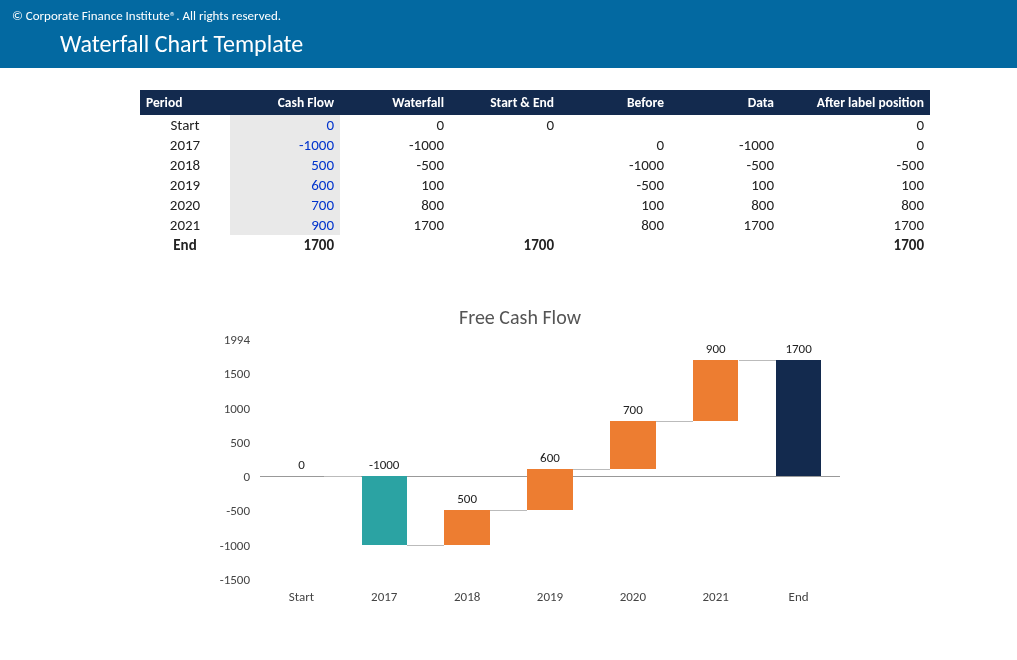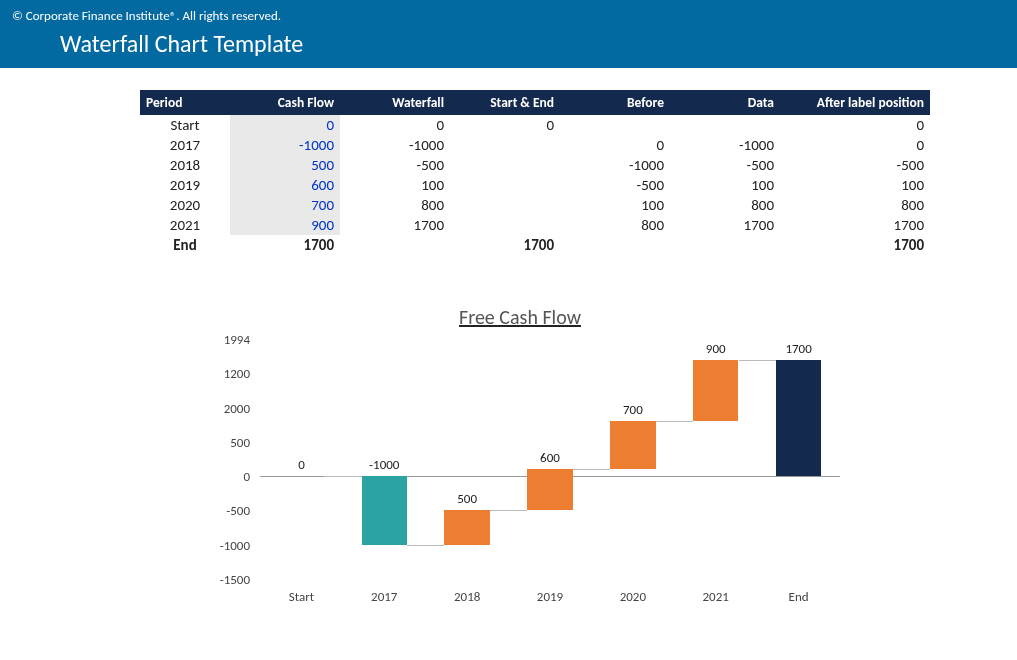--- a/index.html
+++ b/index.html
@@ -29,21 +29,21 @@
     padding: 4px 6px;
     font-size: 13.5px;
   }
   th.first { text-align: left; }
   td { padding: 1px 6px; font-size: 15px; text-align: right; }
   td.p { text-align: center; }
   td.cf { color: #0033cc; background: #e9e9e9; }
   td.cf.end { color: #222; background: transparent; font-weight: 700; }
   td.end { font-weight: 700; }
 
-  .chart-wrap { margin: 50px 0 8px 200px; width: 640px; text-decoration: underline; }
+  .chart-wrap { margin: 50px 0 8px 200px; width: 640px; }
   .chart-title { text-align: center; font-size: 20px; color: #555; margin-bottom: 10px; }
   .plot { position: relative; height: 270px; }
   .yaxis { position: absolute; left: 0; top: 0; bottom: 30px; width: 56px; }
   .ytick { position: absolute; right: 6px; transform: translateY(-50%); font-size: 13px; color: #444; }
   .canvas {
     position: absolute; left: 60px; right: 0; top: 0; bottom: 30px;
   }
   .zero { position:absolute; left:0; right:0; height:1px; background:#999; }
   .bar { position: absolute; }
   .bar.start, .bar.end { background: #132a4e; }
@@ -154,22 +154,22 @@
 
 <div class="chart-wrap">
   <div class="chart-title">Free Cash Flow</div>
   <div class="plot">
     <div class="yaxis" id="yaxis">
         <div class="ytick" style="top: 240px;">-1500</div>
         <div class="ytick" style="top: 205.714px;">-1000</div>
         <div class="ytick" style="top: 171.429px;">-500</div>
         <div class="ytick" style="top: 137.143px;">0</div>
         <div class="ytick" style="top: 102.857px;">500</div>
-        <div class="ytick" style="top: 68.5714px;">2000</div>
-        <div class="ytick" style="top: 34.2857px;">1200</div>
+        <div class="ytick" style="top: 68.5714px;">1000</div>
+        <div class="ytick" style="top: 34.2857px;">1500</div>
         <div class="ytick" style="top: 0px;">1994</div>
       </div>
     <div class="canvas" id="canvas" style="height: 240px;">
         <div class="zero" style="top: 137.143px;"></div>
         <div class="bar start" style="left: 18.6429px; width: 45.5714px; top: 137.143px; height: 0px;"></div>
         <div class="connector" style="top: 137.143px; left: 64.2143px; width: 37.2857px;"></div>
         <div class="dlabel" style="left: 41.4286px; top: 133.143px;">0</div>
         <div class="bar down" style="left: 101.5px; width: 45.5714px; top: 137.143px; height: 68.5714px;"></div>
         <div class="connector" style="top: 205.714px; left: 147.071px; width: 37.2857px;"></div>
         <div class="dlabel" style="left: 124.286px; top: 133.143px;">-1000</div>

